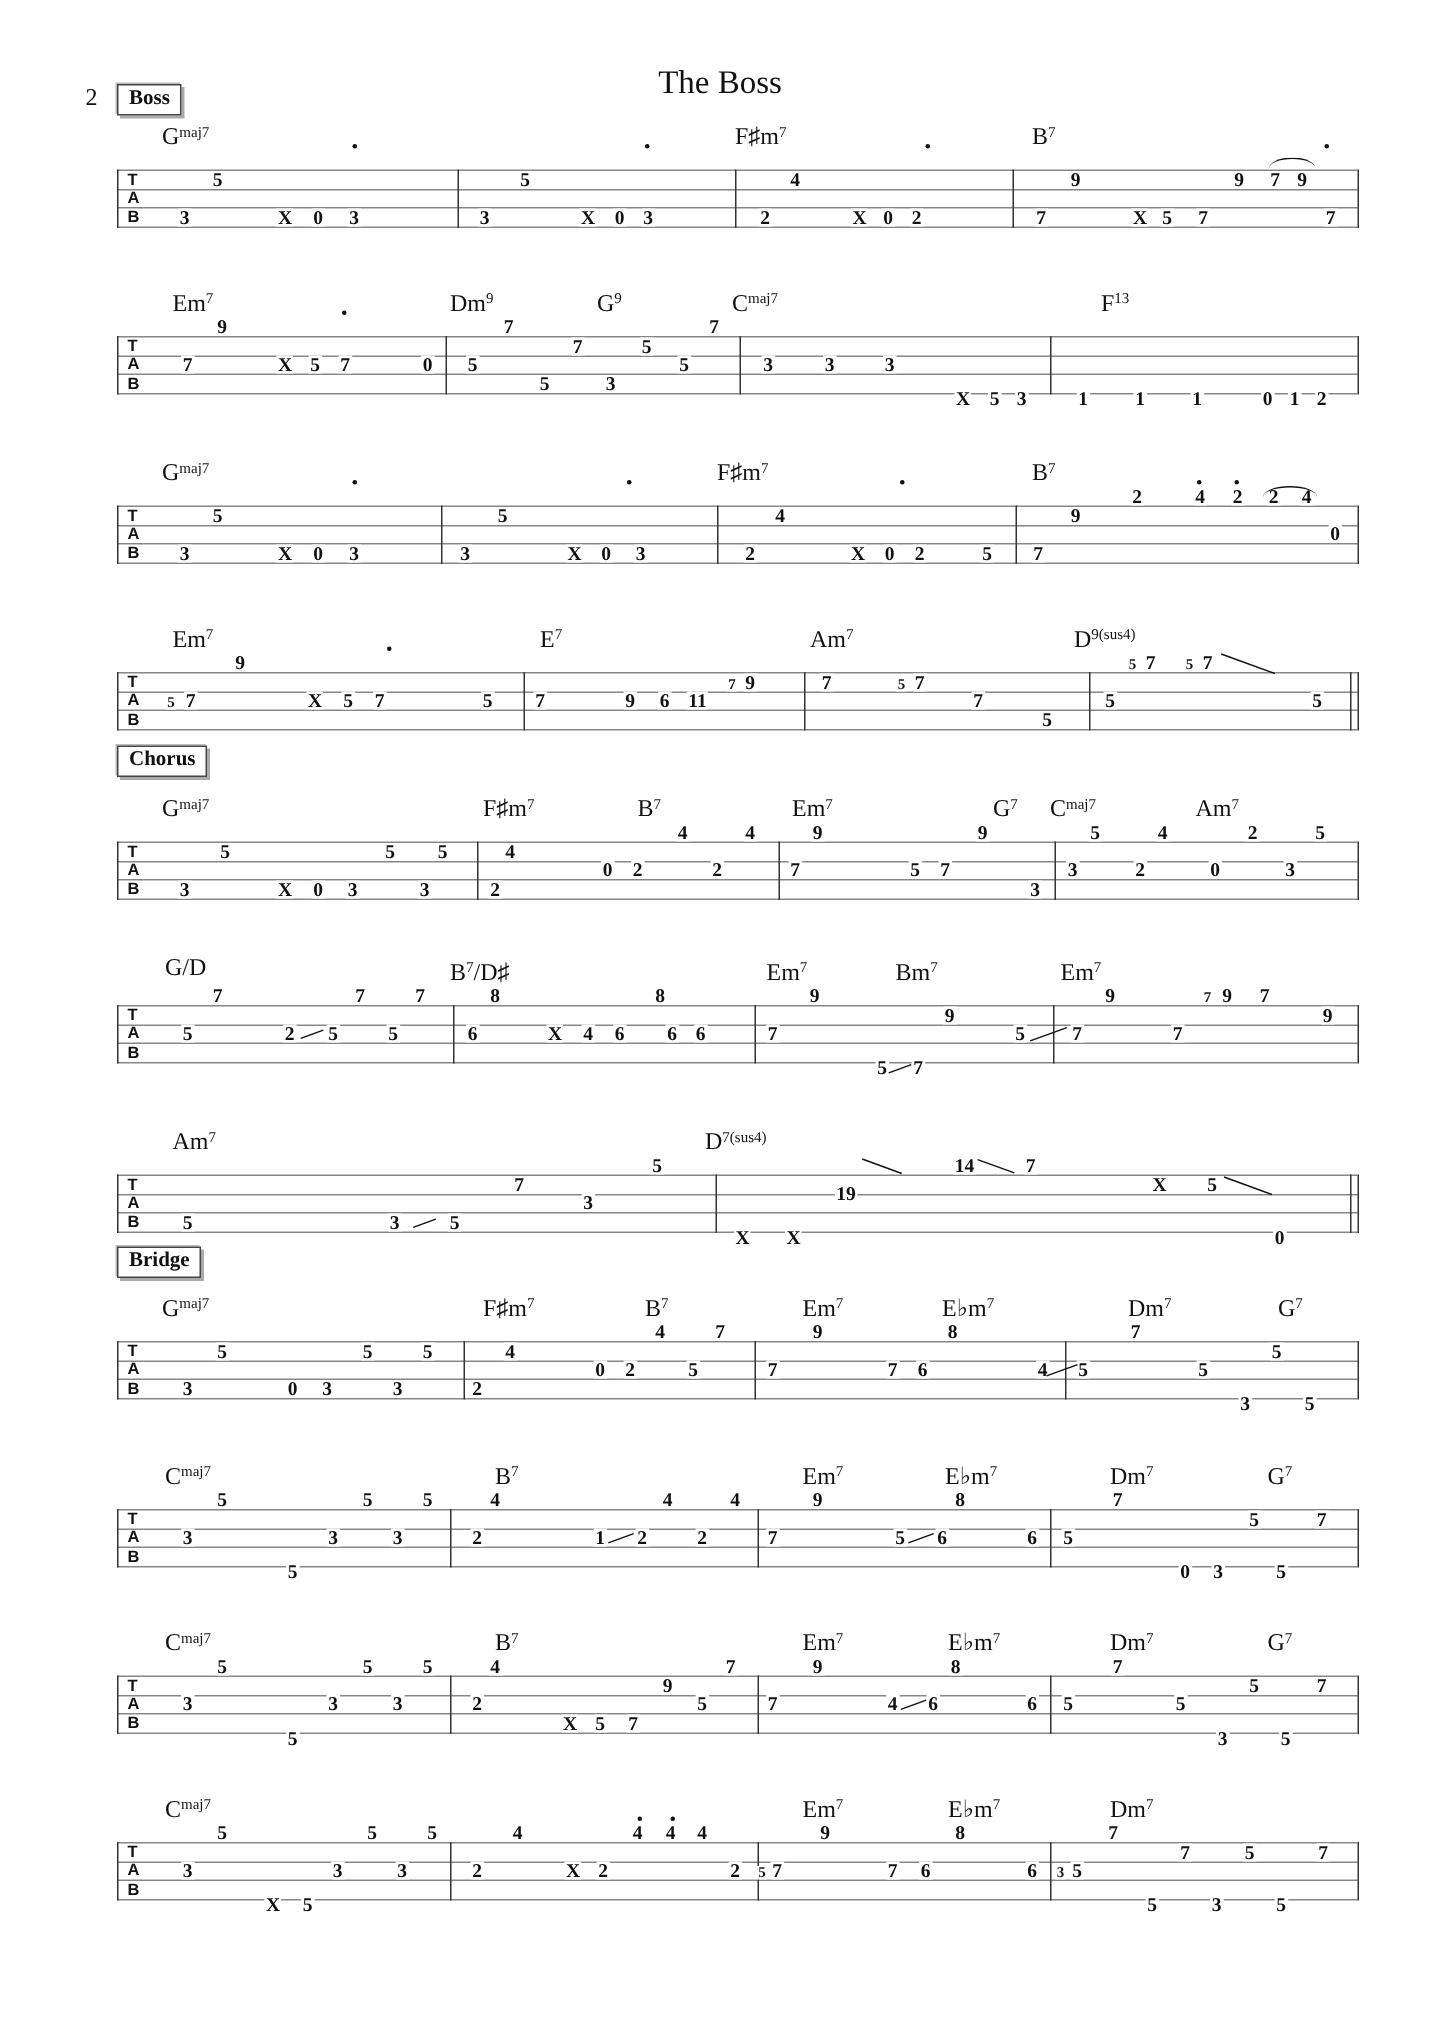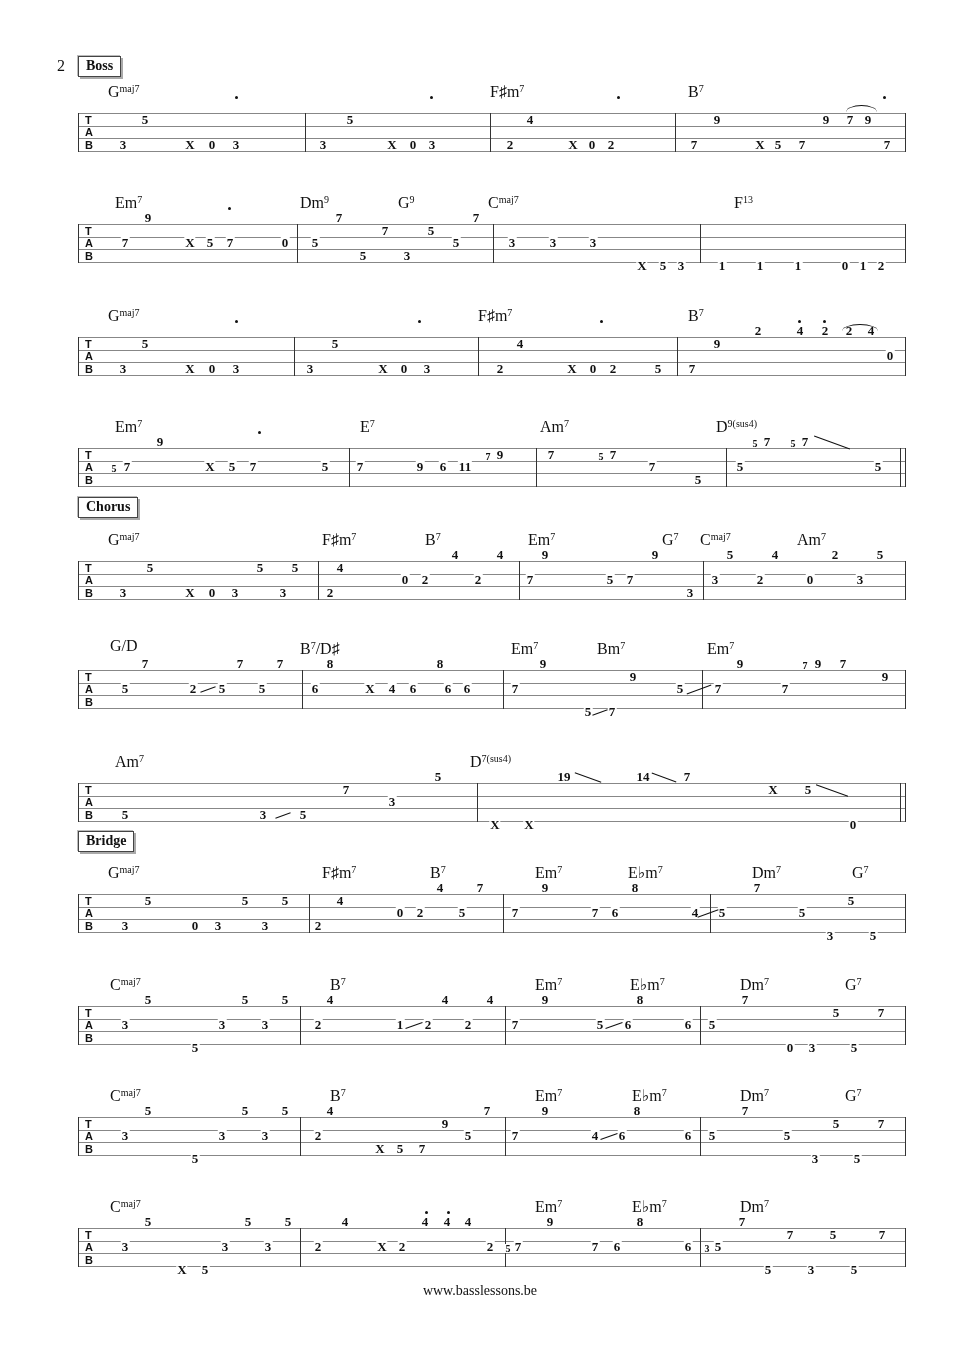--- a/index.html
+++ b/index.html
@@ -22,20 +22,21 @@
   .arc{position:absolute;height:7px;border-top:1.4px solid #111;
        border-radius:55% 55% 0 0 / 100% 100% 0 0;}
   .dot{position:absolute;width:3px;height:3px;border-radius:50%;background:#111;}
   .footer{position:absolute;left:0;width:100%;text-align:center;font-size:14px;}
 </style>
 </head>
 <body>
 
 <div id="page">
   <div class="page-number" style="left:57px;top:57px">2</div>
+  <div class="title" style="top:42px">The Boss</div>
   <div id="systems">
       <div class="section-box" style="left: 78px; top: 56px;">Boss</div>
       <div class="staff-line" style="left: 78px; width: 827px; top: 113px; background: rgb(135, 135, 135);"></div>
       <div class="staff-line" style="left: 78px; width: 827px; top: 125.5px; background: rgb(135, 135, 135);"></div>
       <div class="staff-line" style="left: 78px; width: 827px; top: 138px; background: rgb(135, 135, 135);"></div>
       <div class="staff-line" style="left: 78px; width: 827px; top: 150.5px; background: rgb(135, 135, 135);"></div>
       <div class="barline" style="left: 78px; top: 113px; height: 38.5px; background: rgb(51, 51, 51);"></div>
       <div class="barline" style="left: 305px; top: 113px; height: 38.5px; background: rgb(51, 51, 51);"></div>
       <div class="barline" style="left: 490px; top: 113px; height: 38.5px; background: rgb(51, 51, 51);"></div>
       <div class="barline" style="left: 675px; top: 113px; height: 38.5px; background: rgb(51, 51, 51);"></div>
@@ -318,21 +319,21 @@
       <div class="chord" style="left: 115px; top: 750px;"><span>Am</span><span class="sup">7</span></div>
       <div class="chord" style="left: 470px; top: 750px;"><span>D</span><span class="sup">7(sus4)</span></div>
       <div class="note" style="left: 125px; top: 808.5px;">5</div>
       <div class="note" style="left: 263px; top: 808.5px;">3</div>
       <div class="note" style="left: 303px; top: 808.5px;">5</div>
       <div class="note" style="left: 346px; top: 783.5px;">7</div>
       <div class="note" style="left: 392px; top: 796px;">3</div>
       <div class="note" style="left: 438px; top: 771px;">5</div>
       <div class="note" style="left: 495px; top: 818.5px;">X</div>
       <div class="note" style="left: 529px; top: 818.5px;">X</div>
-      <div class="note" style="left: 564px; top: 771px;">19</div>
+      <div class="note" style="left: 564px; top: 790px;">19</div>
       <div class="note" style="left: 643px; top: 771px;">14</div>
       <div class="note" style="left: 687px; top: 771px;">7</div>
       <div class="note" style="left: 773px; top: 783.5px;">X</div>
       <div class="note" style="left: 808px; top: 783.5px;">5</div>
       <div class="note" style="left: 853px; top: 818.5px;">0</div>
       <div class="slash" style="left: 275px; top: 814.5px; width: 16px; transform: rotate(-20deg);"></div>
       <div class="slash" style="left: 574px; top: 777px; width: 28px; transform: rotate(20deg);"></div>
       <div class="slash" style="left: 651px; top: 777px; width: 26px; transform: rotate(20deg);"></div>
       <div class="slash" style="left: 815px; top: 789.5px; width: 34px; transform: rotate(20deg);"></div>
       <div class="section-box" style="left: 78px; top: 831px;">Bridge</div>
@@ -520,14 +521,13 @@
       <div class="note" style="left: 742px; top: 1216px;">7</div>
       <div class="note" style="left: 790px; top: 1228.5px;">7</div>
       <div class="note" style="left: 833px; top: 1228.5px;">5</div>
       <div class="note" style="left: 882px; top: 1228.5px;">7</div>
       <div class="note sm" style="left: 707px; top: 1244px;">3</div>
       <div class="note" style="left: 718px; top: 1241px;">5</div>
       <div class="note" style="left: 768px; top: 1263.5px;">5</div>
       <div class="note" style="left: 811px; top: 1263.5px;">3</div>
       <div class="note" style="left: 854px; top: 1263.5px;">5</div>
     </div>
-  <div class="footer" style="top:1283px">www.basslessons.be</div>
 </div>
 
 </body></html>

